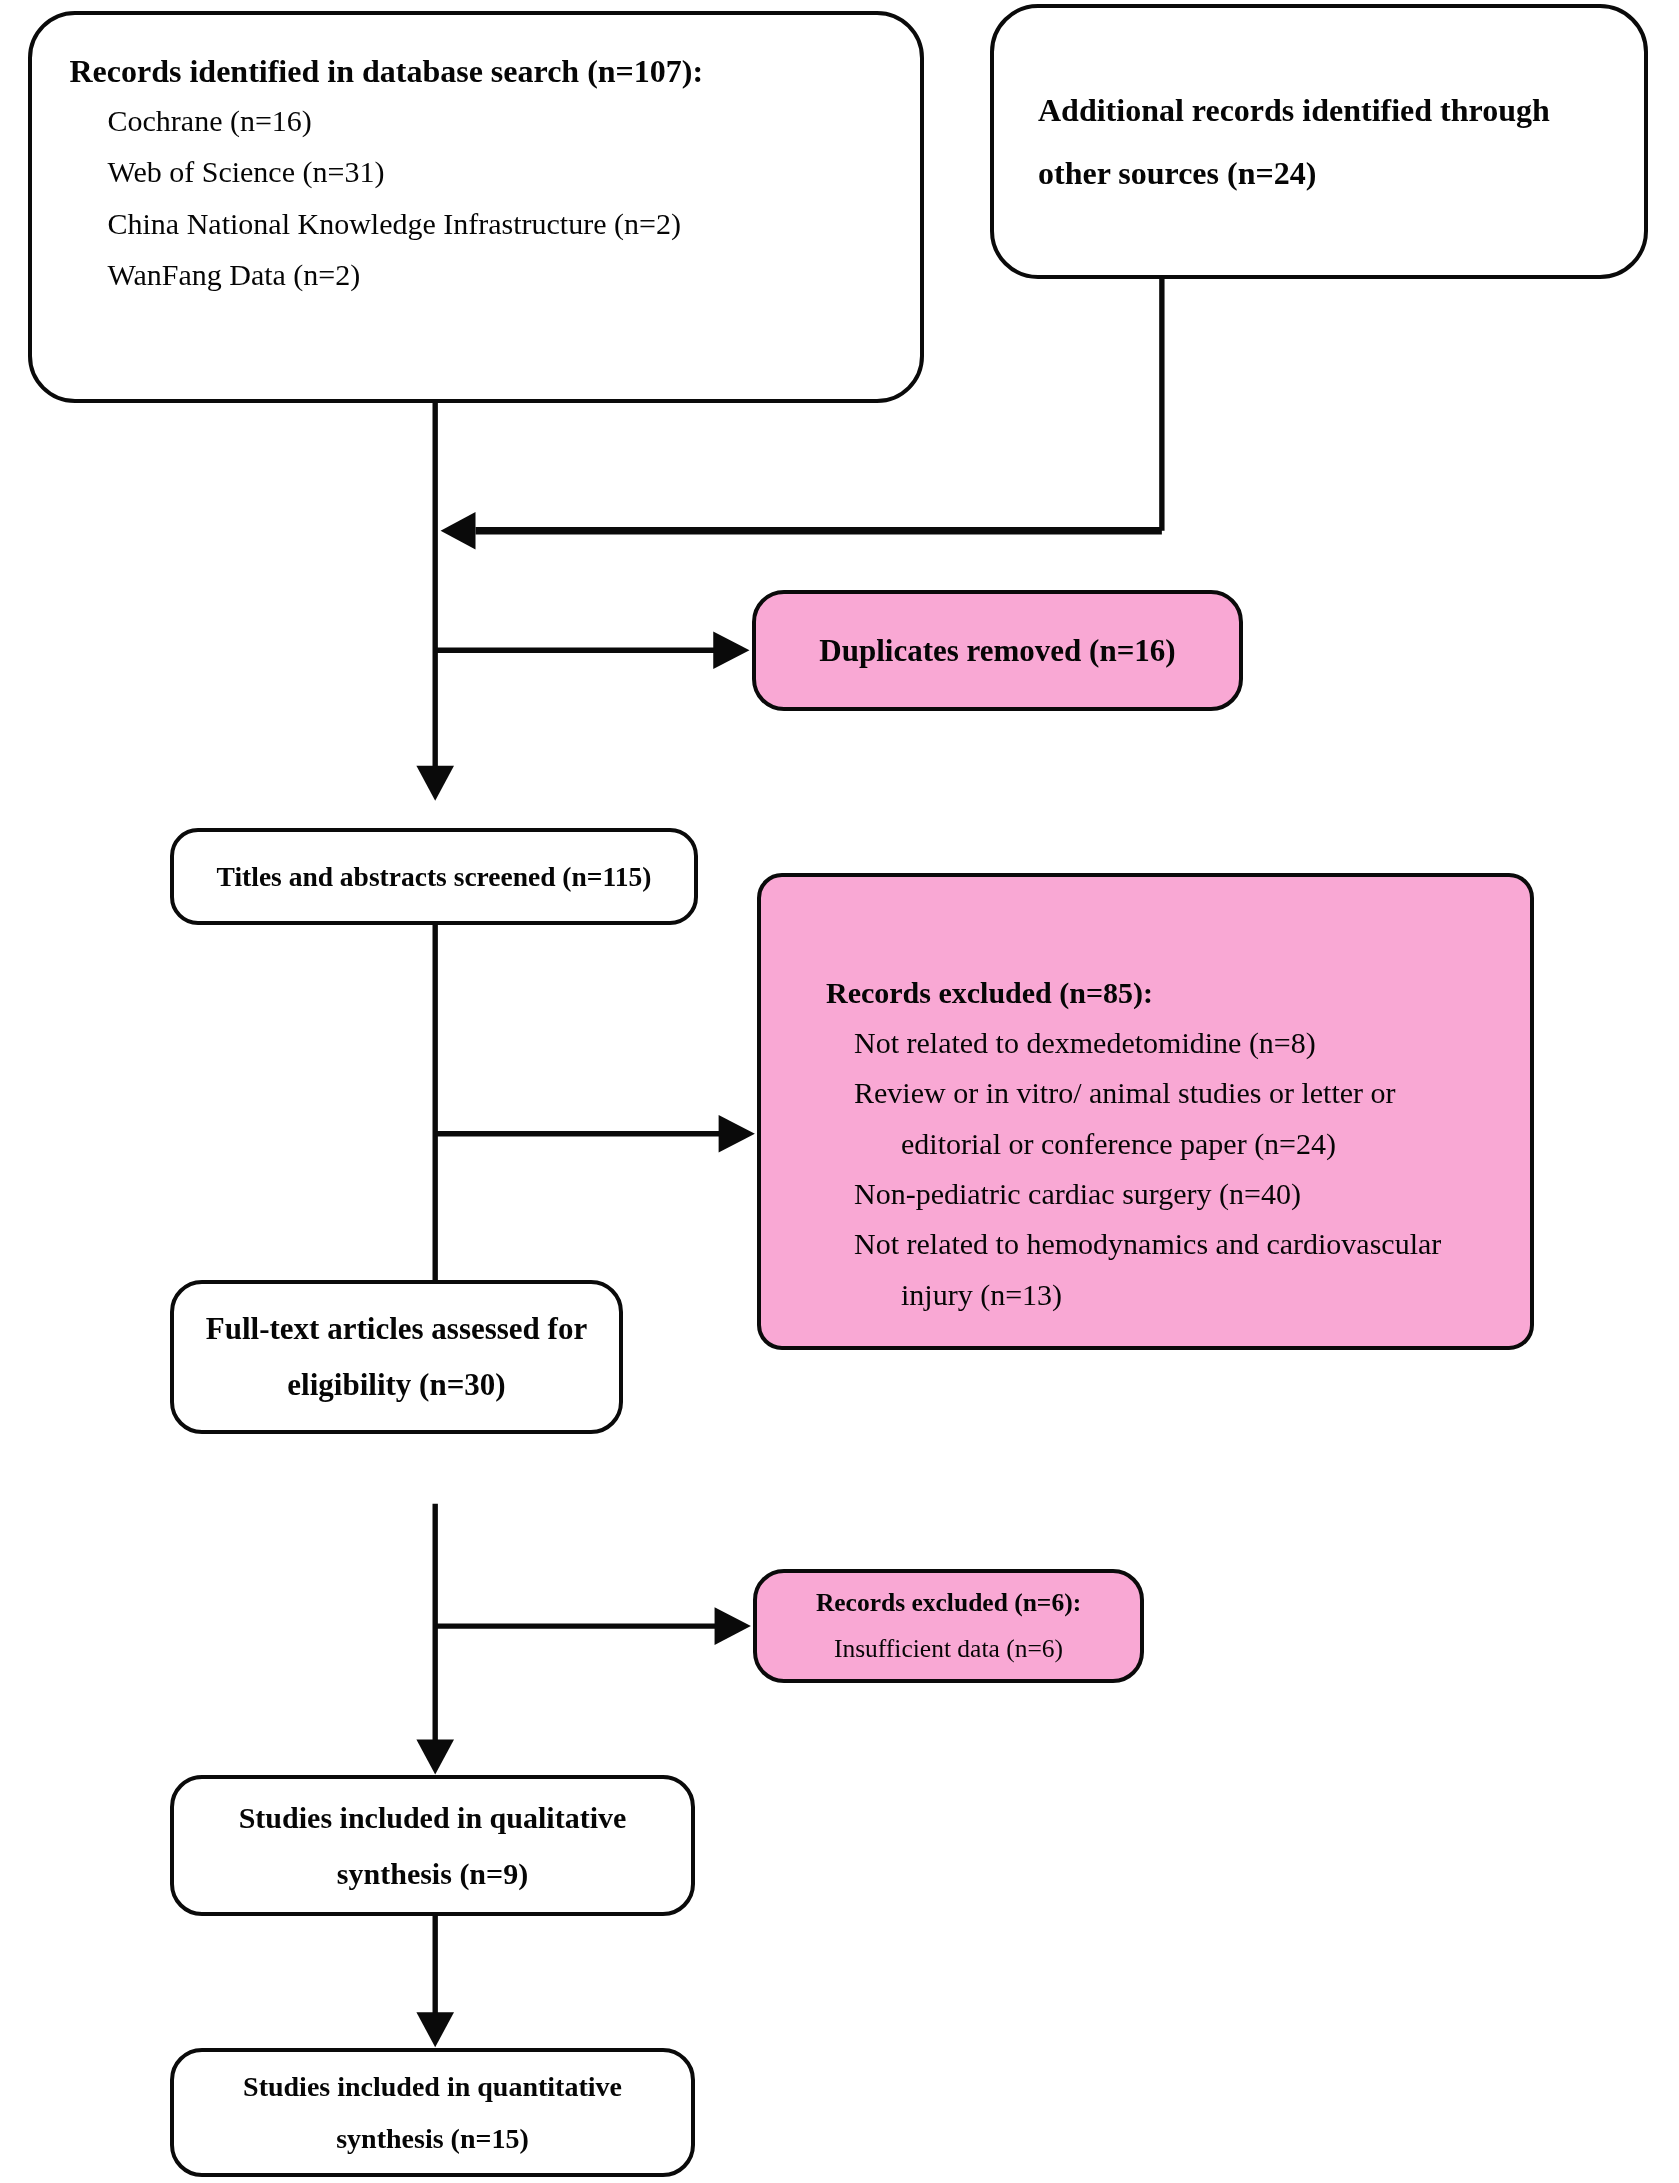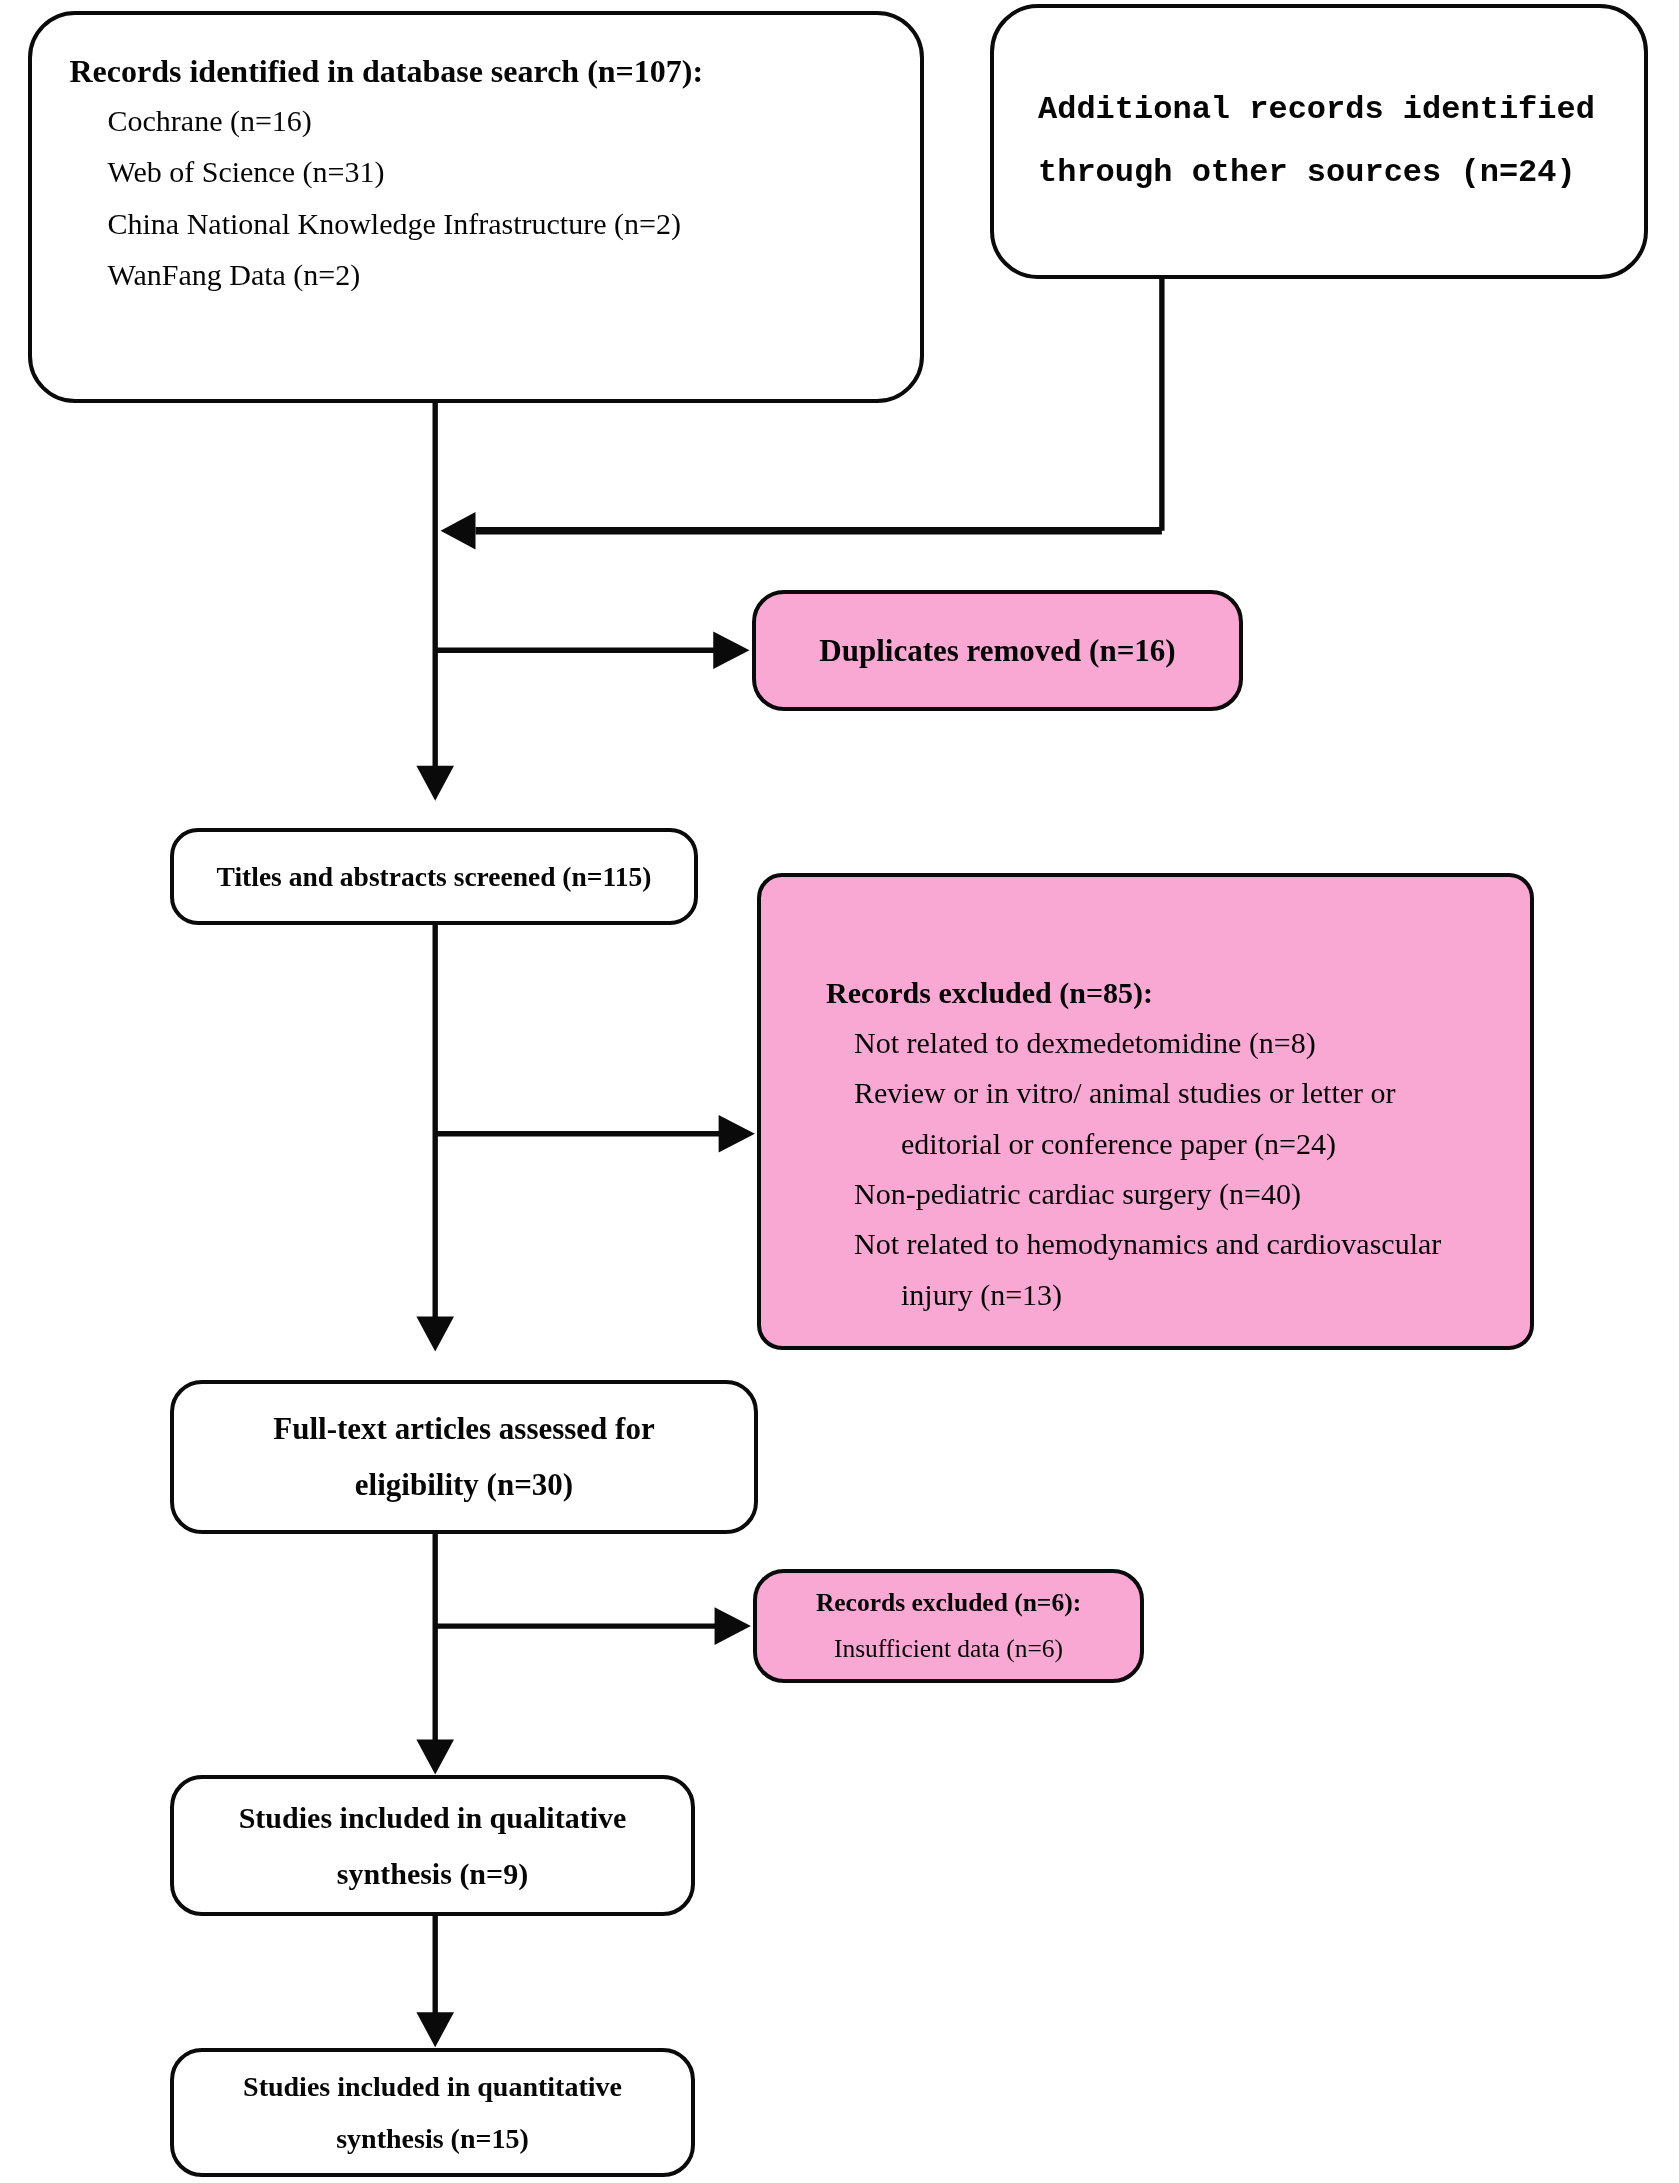--- a/index.html
+++ b/index.html
@@ -35,21 +35,21 @@
     font-size:30px;line-height:1.72;padding-left:38px;
   }
   
   #box-additional{
     left:990px;top:4px;width:658px;height:275px;
     border-radius:48px;
     padding:0 40px 0 44px;
     display:flex;align-items:center;
   }
   #box-additional .lbl{
-    font-weight:bold;font-size:32px;line-height:1.95;text-align:left;font-family:Liberation Mono, monospace;
+    font-weight:bold;font-size:32px;line-height:1.95;text-align:left;
   }
   
   #box-duplicates{
     left:752px;top:590px;width:491px;height:121px;
     border-radius:32px;
   }
   #box-duplicates .lbl{font-weight:bold;font-size:31px;}
   
   #box-screened{
     left:170px;top:828px;width:528px;height:97px;
@@ -66,21 +66,21 @@
     font-weight:bold;font-size:30px;line-height:1.66;
   }
   #box-excluded85 .item{
     font-size:30px;line-height:1.68;
     margin-left:28px;
     padding-left:47px;text-indent:-47px;
     max-width:646px;
   }
   
   #box-fulltext{
-    left:170px;top:1380px;width:588px;height:154px;
+    left:170px;top:1280px;width:453px;height:154px;
     border-radius:32px;
   }
   #box-fulltext .lbl{font-weight:bold;font-size:31px;line-height:1.82;max-width:470px;}
   
   #box-excluded6{
     left:753px;top:1569px;width:391px;height:114px;
     border-radius:31px;
   }
   #box-excluded6 .title{font-weight:bold;font-size:25.5px;line-height:1.8;}
   #box-excluded6 .item{font-size:25.5px;line-height:1.8;}

